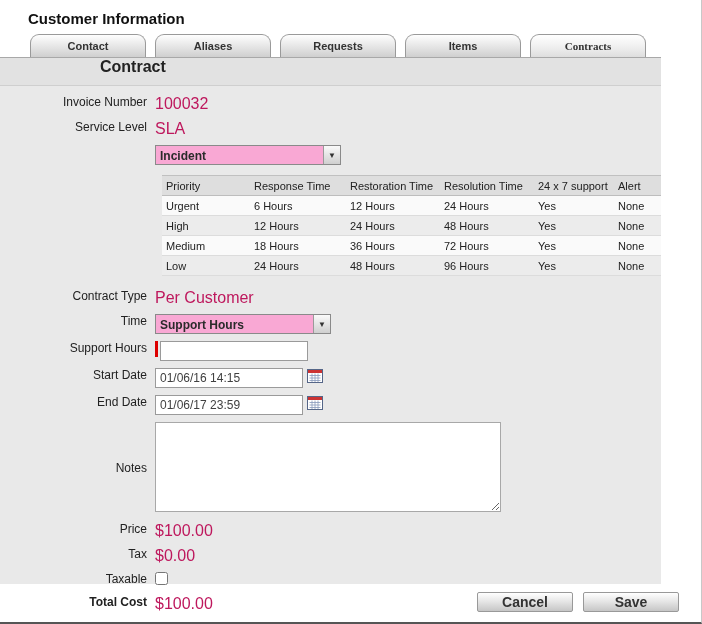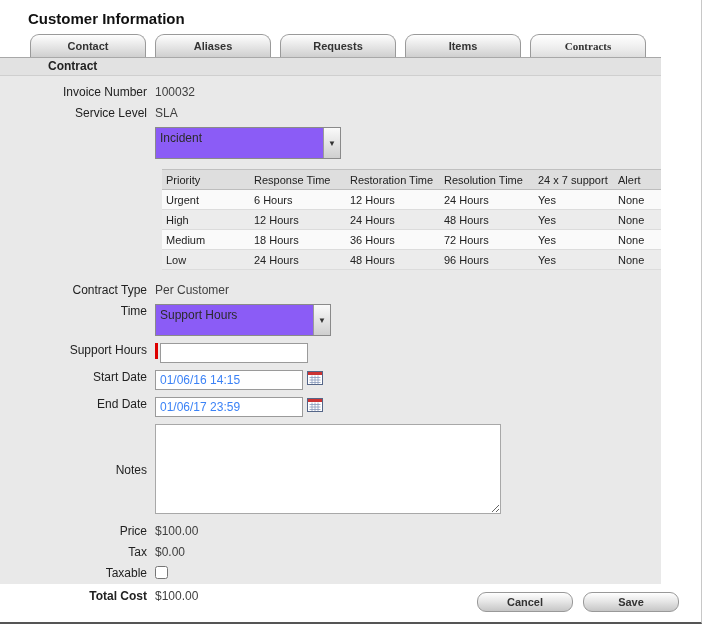--- a/index.html
+++ b/index.html
@@ -15,69 +15,69 @@
   .tab { width:116px; height:23px; line-height:22px; text-align:center;
          font-size:11px; font-weight:bold; color:#333;
          background:linear-gradient(#fefefe, #e9e9e9 45%, #cfcfcf);
          border:1px solid #9a9a9a; border-bottom:none; border-radius:9px 9px 0 0;
          cursor:pointer; }
   .tab.active { background:linear-gradient(#ffffff, #efefef 55%, #dedede);font-family:Liberation Serif, serif; }
 
   .content { width:661px; height:527px; background:#e9e9e9;
              border-top:1px solid #a8a8a8; }
 
-  .section-header { height:18px; line-height:17px; background:#e2e2e2;
+  .section-header { height:28px; line-height:17px; background:#e2e2e2;
                     border-bottom:1px solid #cfcfcf; font-weight:bold; color:#222;
-                    padding-left:48px; font-size:12px; }
+                    padding-left:100px; font-size:16px; }
 
   .row { display:flex; align-items:flex-start; margin-top:7px; }
   .row .lbl { width:155px; text-align:right; padding-right:8px; color:#222;
               font-size:12px; flex:none; }
   .row .lbl.bold { font-weight:bold; }
-  .row .val { font-size:12px; color:#404040; }
+  .row .val { font-size:16px; color:#be185d; }
 
   
-  .combo { display:inline-flex; align-items:stretch; width:186px; height:32px;
-           background:#8b5cf6; border:1px solid #8a8a8a; cursor:pointer; }
+  .combo { display:inline-flex; align-items:stretch; width:186px; height:20px;
+           background:#f9a8d4; border:1px solid #8a8a8a; cursor:pointer;font-weight:bold; }
   .combo .combo-text { flex:1; padding:2px 4px; font-size:12px; line-height:16px;
                        overflow:hidden; white-space:nowrap; }
   .combo .combo-btn { width:17px; border-left:1px solid #9a9a9a;
                       background:linear-gradient(#fafafa,#cfcfcf);
                       display:flex; align-items:center; justify-content:center;
                       font-size:8px; color:#333; }
 
   
   .sla-table { border-collapse:collapse; width:499px; margin:10px 0 0 162px;
                font-size:11px; color:#222; background:#f5f5f5; }
   .sla-table th { text-align:left; font-weight:normal; background:#dedede;
                   border-top:1px solid #c0c0c0; border-bottom:1px solid #bdbdbd;
                   height:20px; padding:0 4px; }
   .sla-table td { height:20px; padding:0 4px; border-bottom:1px solid #dcdcdc; }
   .sla-table tbody tr:nth-child(odd)  { background:#fafafa; }
   .sla-table tbody tr:nth-child(even) { background:#ececec; }
   .c0{width:88px;} .c1{width:96px;} .c2{width:94px;} .c3{width:94px;margin-top:14px;} .c4{width:80px;} .c5{width:47px;}
 
   input[type="text"] { height:20px; width:148px; border:1px solid #9a9a9a;
                        background:#fff; font-family:"Liberation Sans",sans-serif;
-                       font-size:12px; padding:1px 4px; color:#3b82f6; }
+                       font-size:12px; padding:1px 4px; color:#404040; }
   .req { display:inline-block; width:3px; height:16px; background:#dd0000;
          margin-right:2px; flex:none; }
 
   .cal-icon { margin-left:4px; cursor:pointer; display:inline-block; line-height:0; }
 
   textarea { width:346px; height:90px; border:1px solid #a8a8a8; background:#fff;
              resize:both; font-family:"Liberation Sans",sans-serif; font-size:12px; }
 
   input[type="checkbox"] { width:13px; height:13px; margin:0; }
 
   .footer { display:flex; justify-content:flex-end; gap:10px;
             padding:8px 22px 0 0; }
   .btn { width:96px; height:20px; border:1px solid #999;
-         border-radius:9px; background:linear-gradient(#ffffff,#e7e7e7 45%,#c6c6c6);
-         font-family:"Liberation Sans",sans-serif; font-size:11px; font-weight:bold;
+         border-radius:2px; background:linear-gradient(#ffffff,#e7e7e7 45%,#c6c6c6);
+         font-family:"Liberation Sans",sans-serif; font-size:14px; font-weight:bold;
          color:#333; cursor:pointer; line-height:17px; text-align:center; }
 </style>
 </head>
 <body>
 
 <div class="page">
 
   <div class="page-title">Customer Information</div>
 
   <div class="tabbar">

